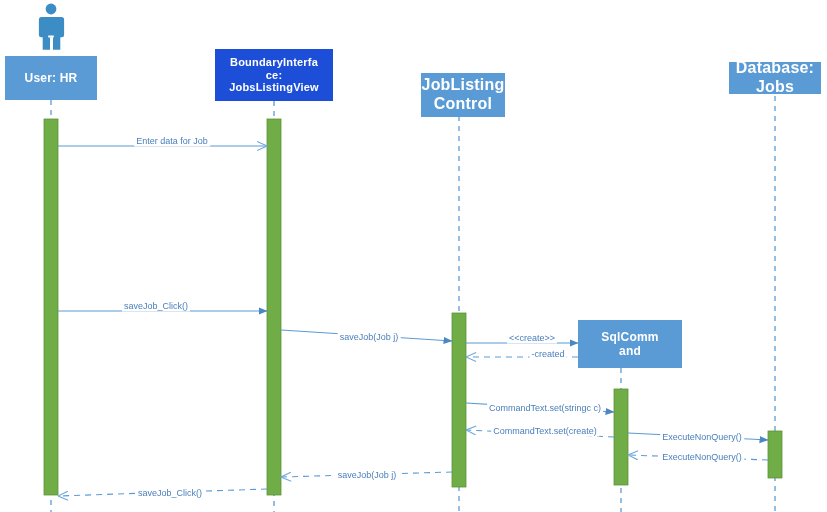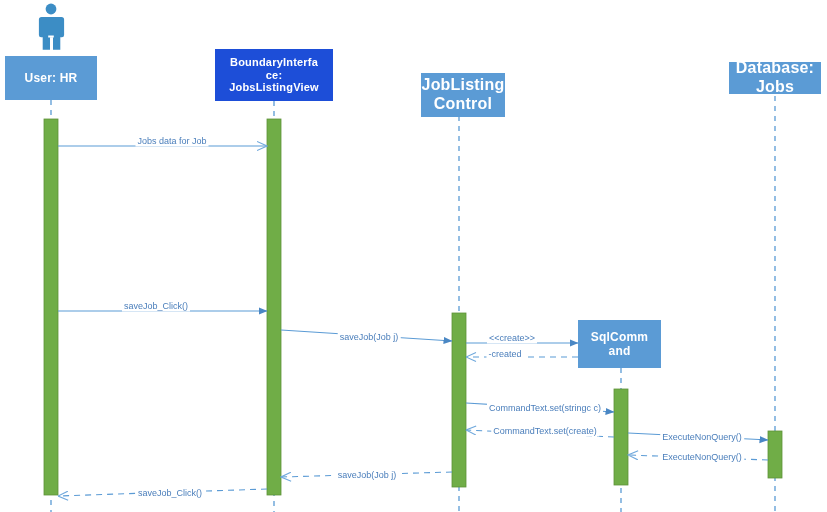--- a/index.html
+++ b/index.html
@@ -108,33 +108,33 @@
   <div id="headers">
       <div class="lifeline-header" style="left: 5px; top: 56px; width: 92px; height: 44px; background: rgb(91, 155, 213); color: rgb(255, 255, 255); font-size: 12px;">
         <div>User: HR</div>
       </div>
       <div class="lifeline-header" style="left: 215px; top: 49px; width: 118px; height: 52px; background: #1d4ed8; color: rgb(255, 255, 255); font-size: 11px;">
         <div>BoundaryInterfa<br>ce:<br>JobsListingView</div>
       </div>
       <div class="lifeline-header" style="left: 421px; top: 52px; width: 84px; height: 44px; background: rgb(91, 155, 213); color: rgb(255, 255, 255); font-size: 16px; margin-top: 21px;">
         <div>JobListing<br>Control</div>
       </div>
-      <div class="lifeline-header" style="left: 578px; top: 320px; width: 83px; height: 48px; background: rgb(91, 155, 213); color: rgb(255, 255, 255); font-size: 12px;">
+      <div class="lifeline-header" style="left: 578px; top: 320px; width: 104px; height: 48px; background: rgb(91, 155, 213); color: rgb(255, 255, 255); font-size: 12px;">
         <div>SqlComm<br>and</div>
       </div>
       <div class="lifeline-header" style="left: 729px; top: 62px; width: 92px; height: 32px; background: rgb(91, 155, 213); color: rgb(255, 255, 255); font-size: 16px;">
         <div>Database:<br>Jobs</div>
       </div>
     </div>
   <div id="labels">
-      <div class="msg-label" style="left: 172px; top: 141px; color: rgb(74, 126, 187);">Jobs data for Job</div>
+      <div class="msg-label" style="left: 172px; top: 141px; color: rgb(74, 126, 187);">Enter data for Job</div>
       <div class="msg-label" style="left: 156px; top: 306px; color: rgb(74, 126, 187);">saveJob_Click()</div>
       <div class="msg-label" style="left: 369px; top: 337px; color: rgb(74, 126, 187);">saveJob(Job j)</div>
-      <div class="msg-label" style="left: 512px; top: 338px; color: rgb(74, 126, 187);">&lt;&lt;create&gt;&gt;</div>
-      <div class="msg-label" style="left: 505px; top: 354px; color: rgb(74, 126, 187);">-created</div>
+      <div class="msg-label" style="left: 532px; top: 338px; color: rgb(74, 126, 187);">&lt;&lt;create&gt;&gt;</div>
+      <div class="msg-label" style="left: 548px; top: 354px; color: rgb(74, 126, 187);">-created</div>
       <div class="msg-label" style="left: 545px; top: 408px; color: rgb(74, 126, 187);">CommandText.set(stringc c)</div>
       <div class="msg-label" style="left: 545px; top: 431px; color: rgb(74, 126, 187);">CommandText.set(create)</div>
       <div class="msg-label" style="left: 702px; top: 437px; color: rgb(74, 126, 187);">ExecuteNonQuery()</div>
       <div class="msg-label" style="left: 702px; top: 457px; color: rgb(74, 126, 187);">ExecuteNonQuery()</div>
       <div class="msg-label" style="left: 367px; top: 475px; color: rgb(74, 126, 187);">saveJob(Job j)</div>
       <div class="msg-label" style="left: 170px; top: 493px; color: rgb(74, 126, 187);">saveJob_Click()</div>
     </div>
 
 </div>
 

